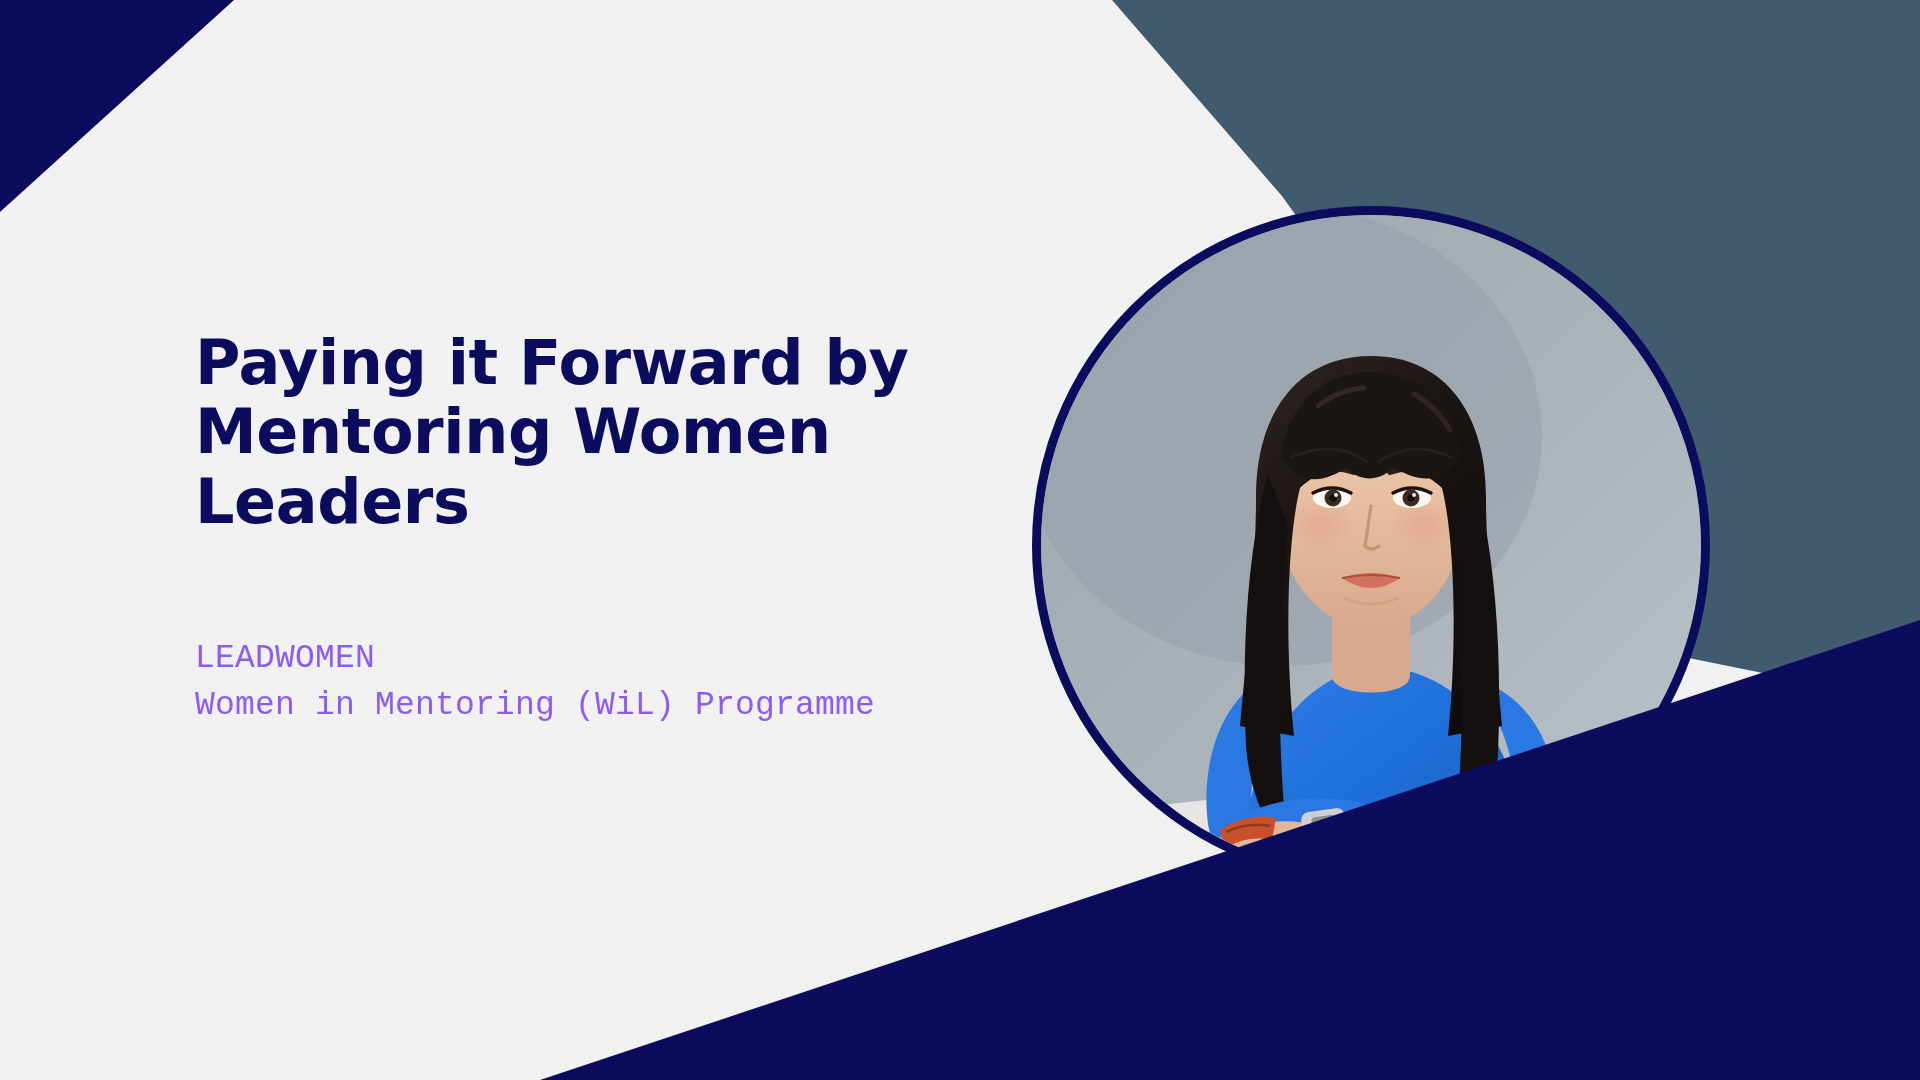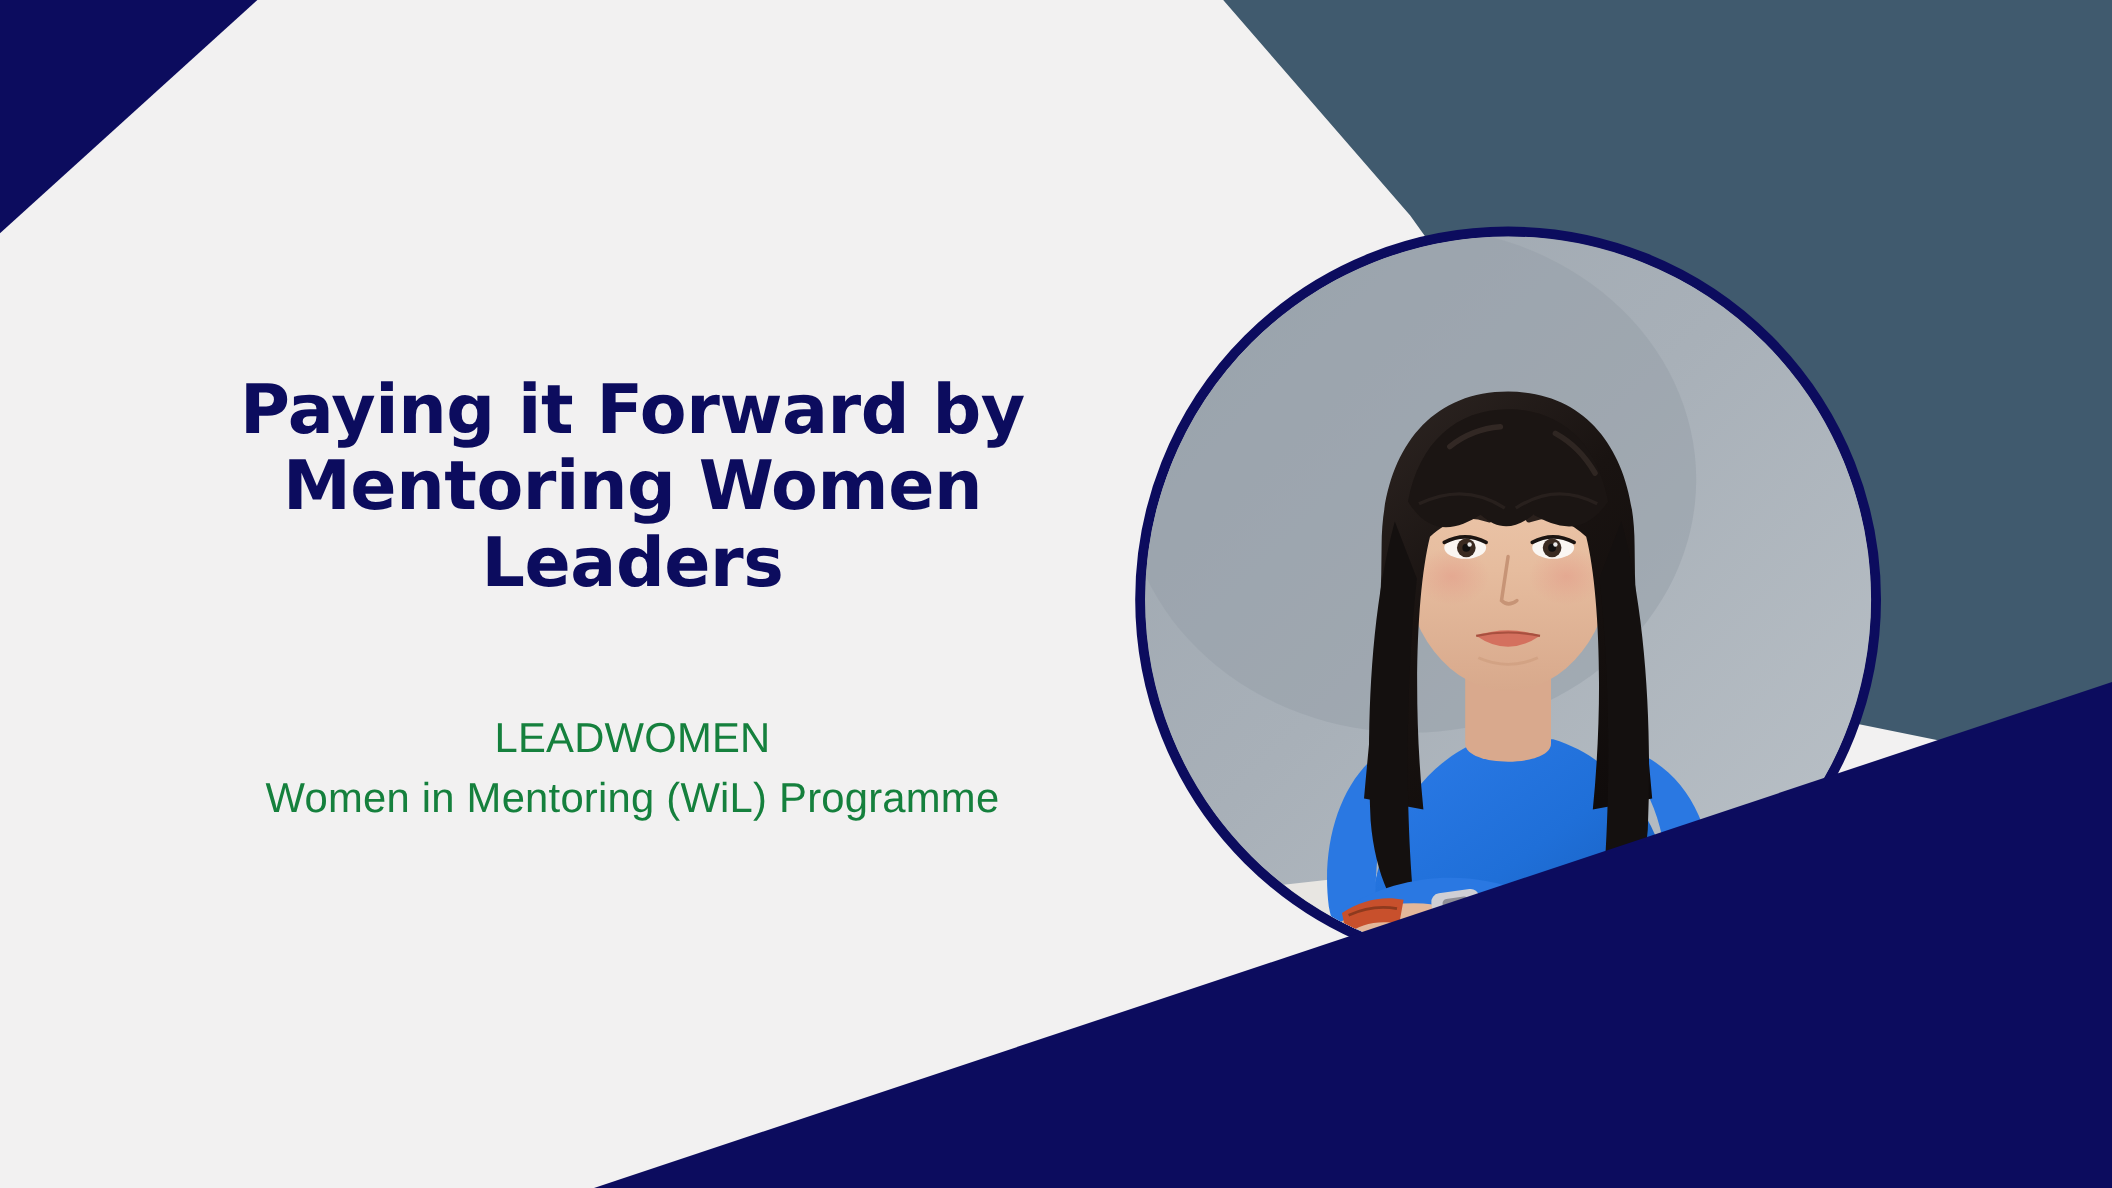--- a/index.html
+++ b/index.html
@@ -21,46 +21,45 @@
     position: absolute;
     inset: 0;
     width: 1920px;
     height: 1080px;
   }
 
   
   .text-block {
     position: absolute;
     left: 195px;
-    top: 338px;
+    top: 328px;
     width: 760px;
     z-index: 40;
-    text-align: center;
   }
   .headline {
     margin: 0;
     font-family: "DejaVu Sans", "Liberation Sans", sans-serif;
     font-size: 62px;
     line-height: 1.12;
     font-weight: 700;
     letter-spacing: -0.4px;
     color: #0C0C5E;
     white-space: pre-line;
   }
   .subtitle-block {
     margin-top: 100px;
   }
   .sub-line {
     margin: 0;
-    font-family: Liberation Sans, sans-serif;
-    font-size: 38px;
+    font-family: Liberation Mono, monospace;
+    font-size: 33px;
     line-height: 1.42;
     font-weight: 400;
     letter-spacing: 0.2px;
-    color: #15803d;
+    color: #8b5cf6;
   }
 
   
   .portrait-wrap {
     position: absolute;
     left: 1032px;
     top: 206px;
     width: 678px;
     height: 678px;
     z-index: 30;

